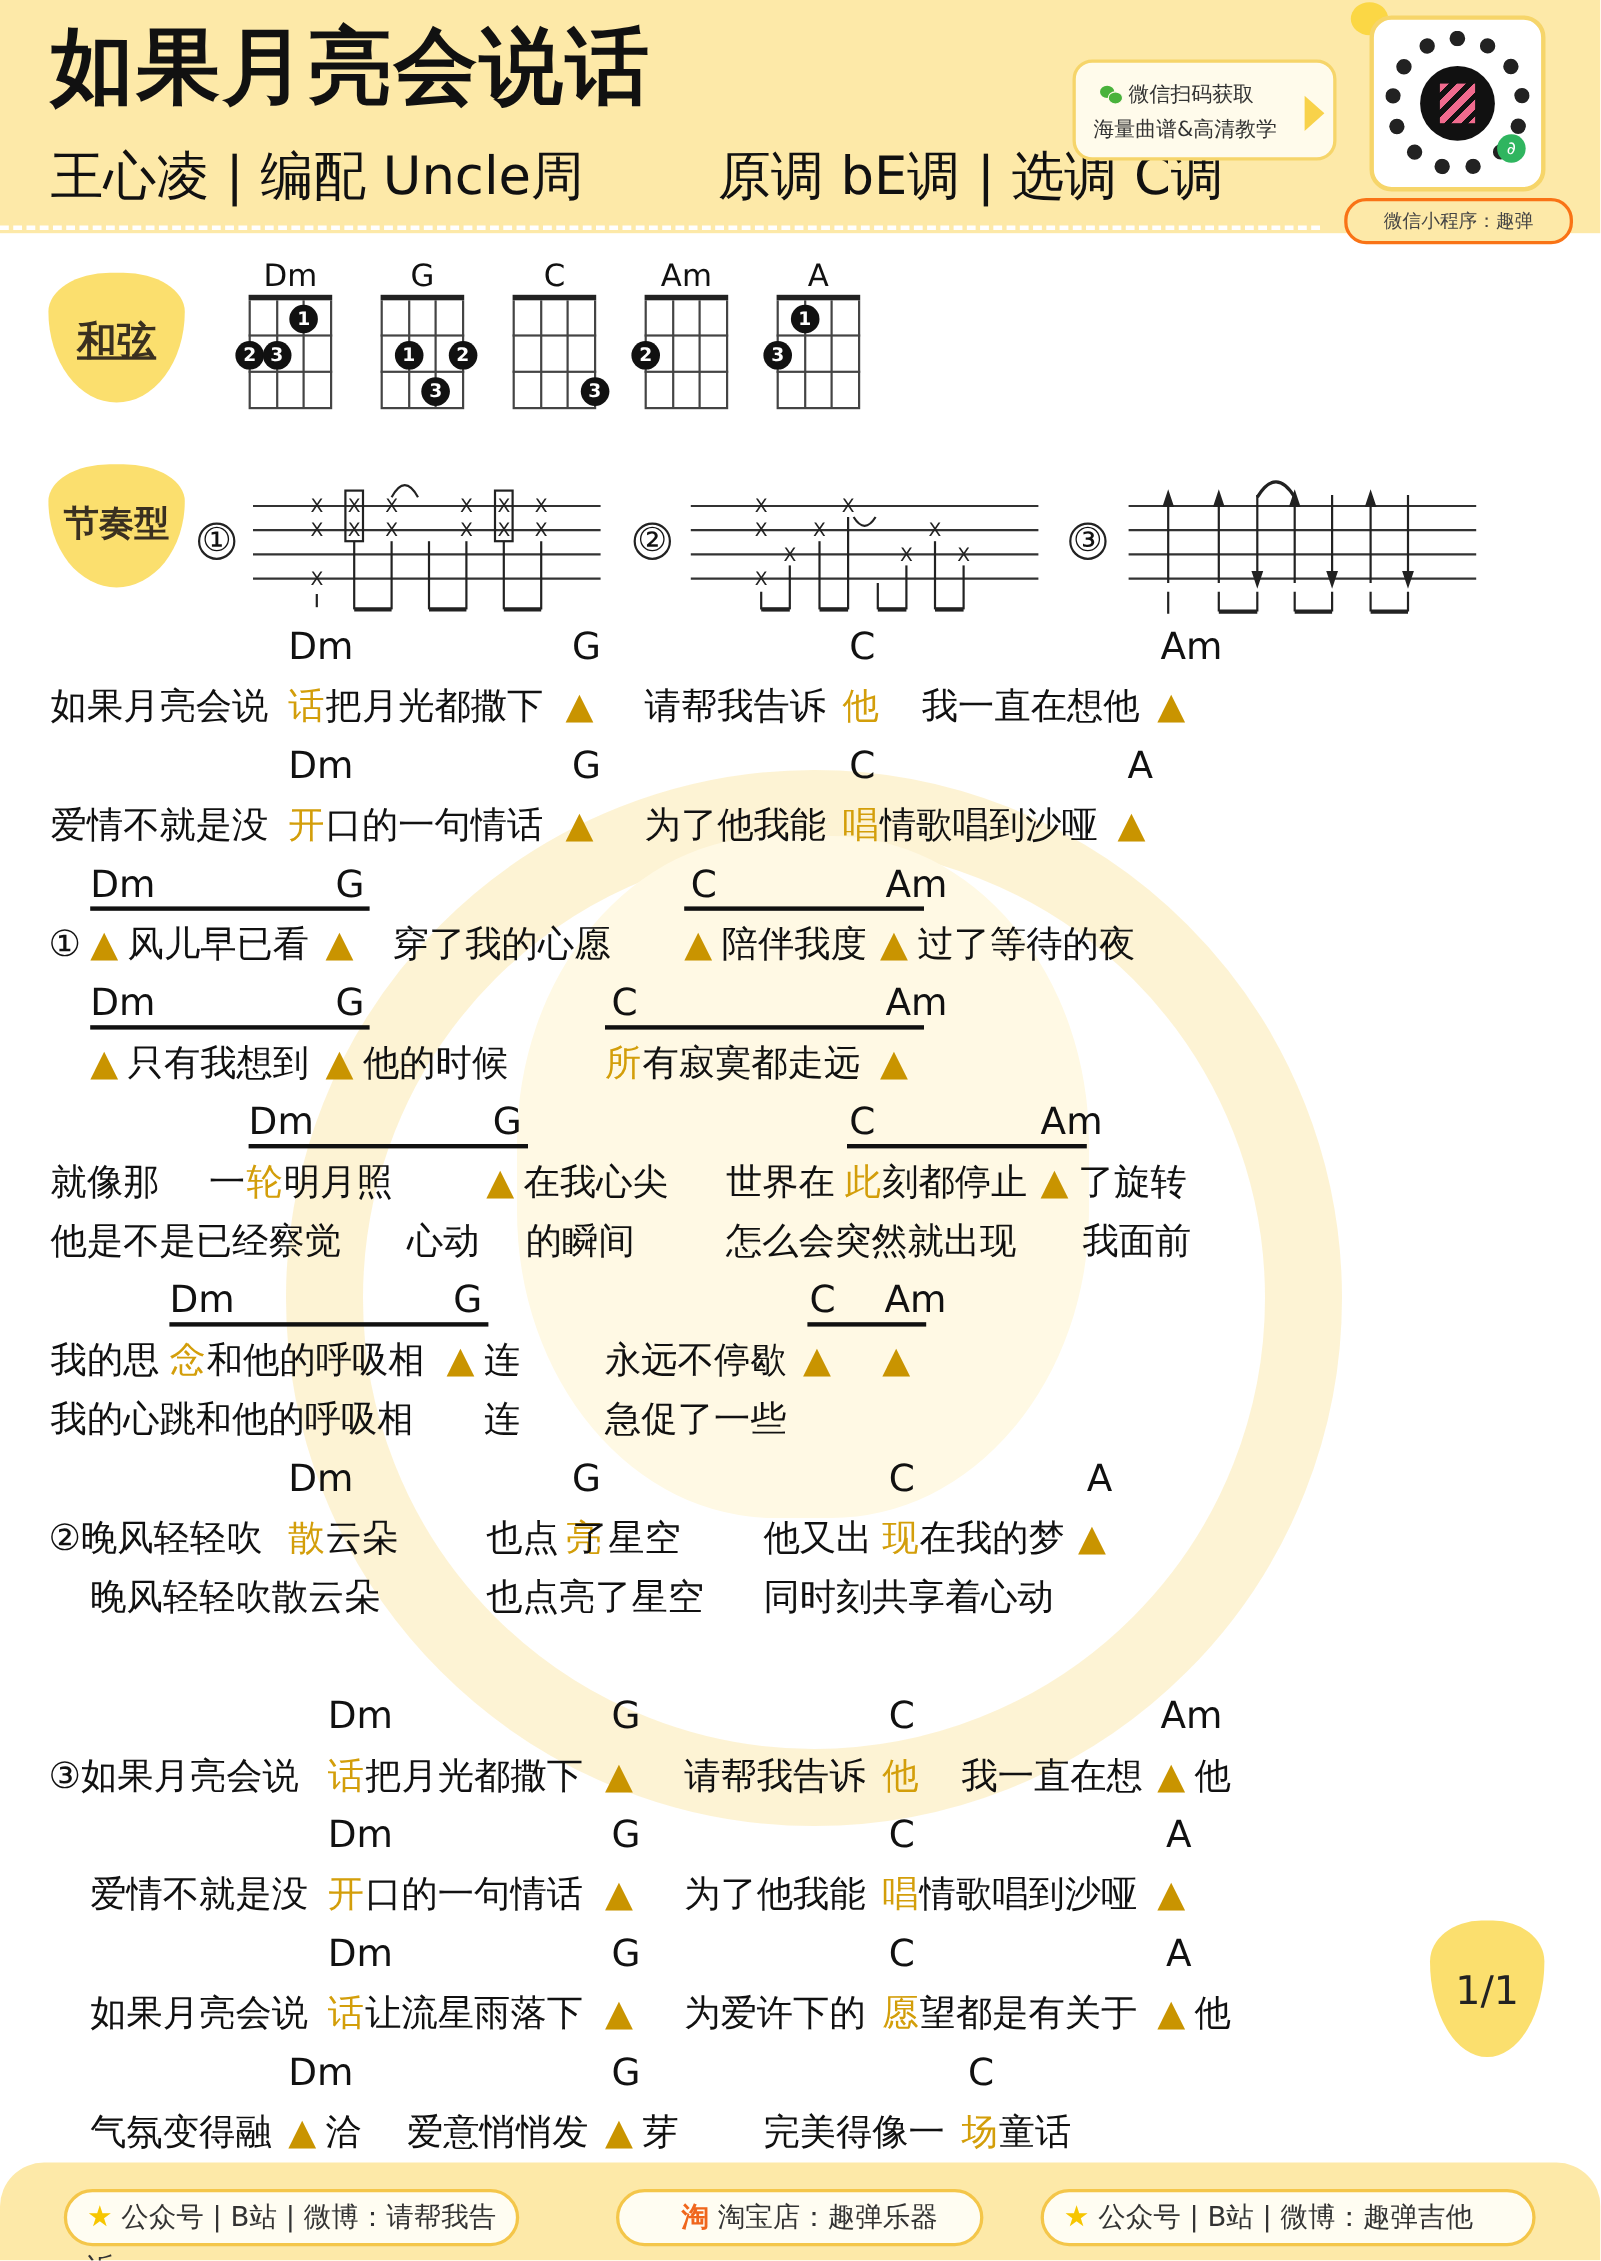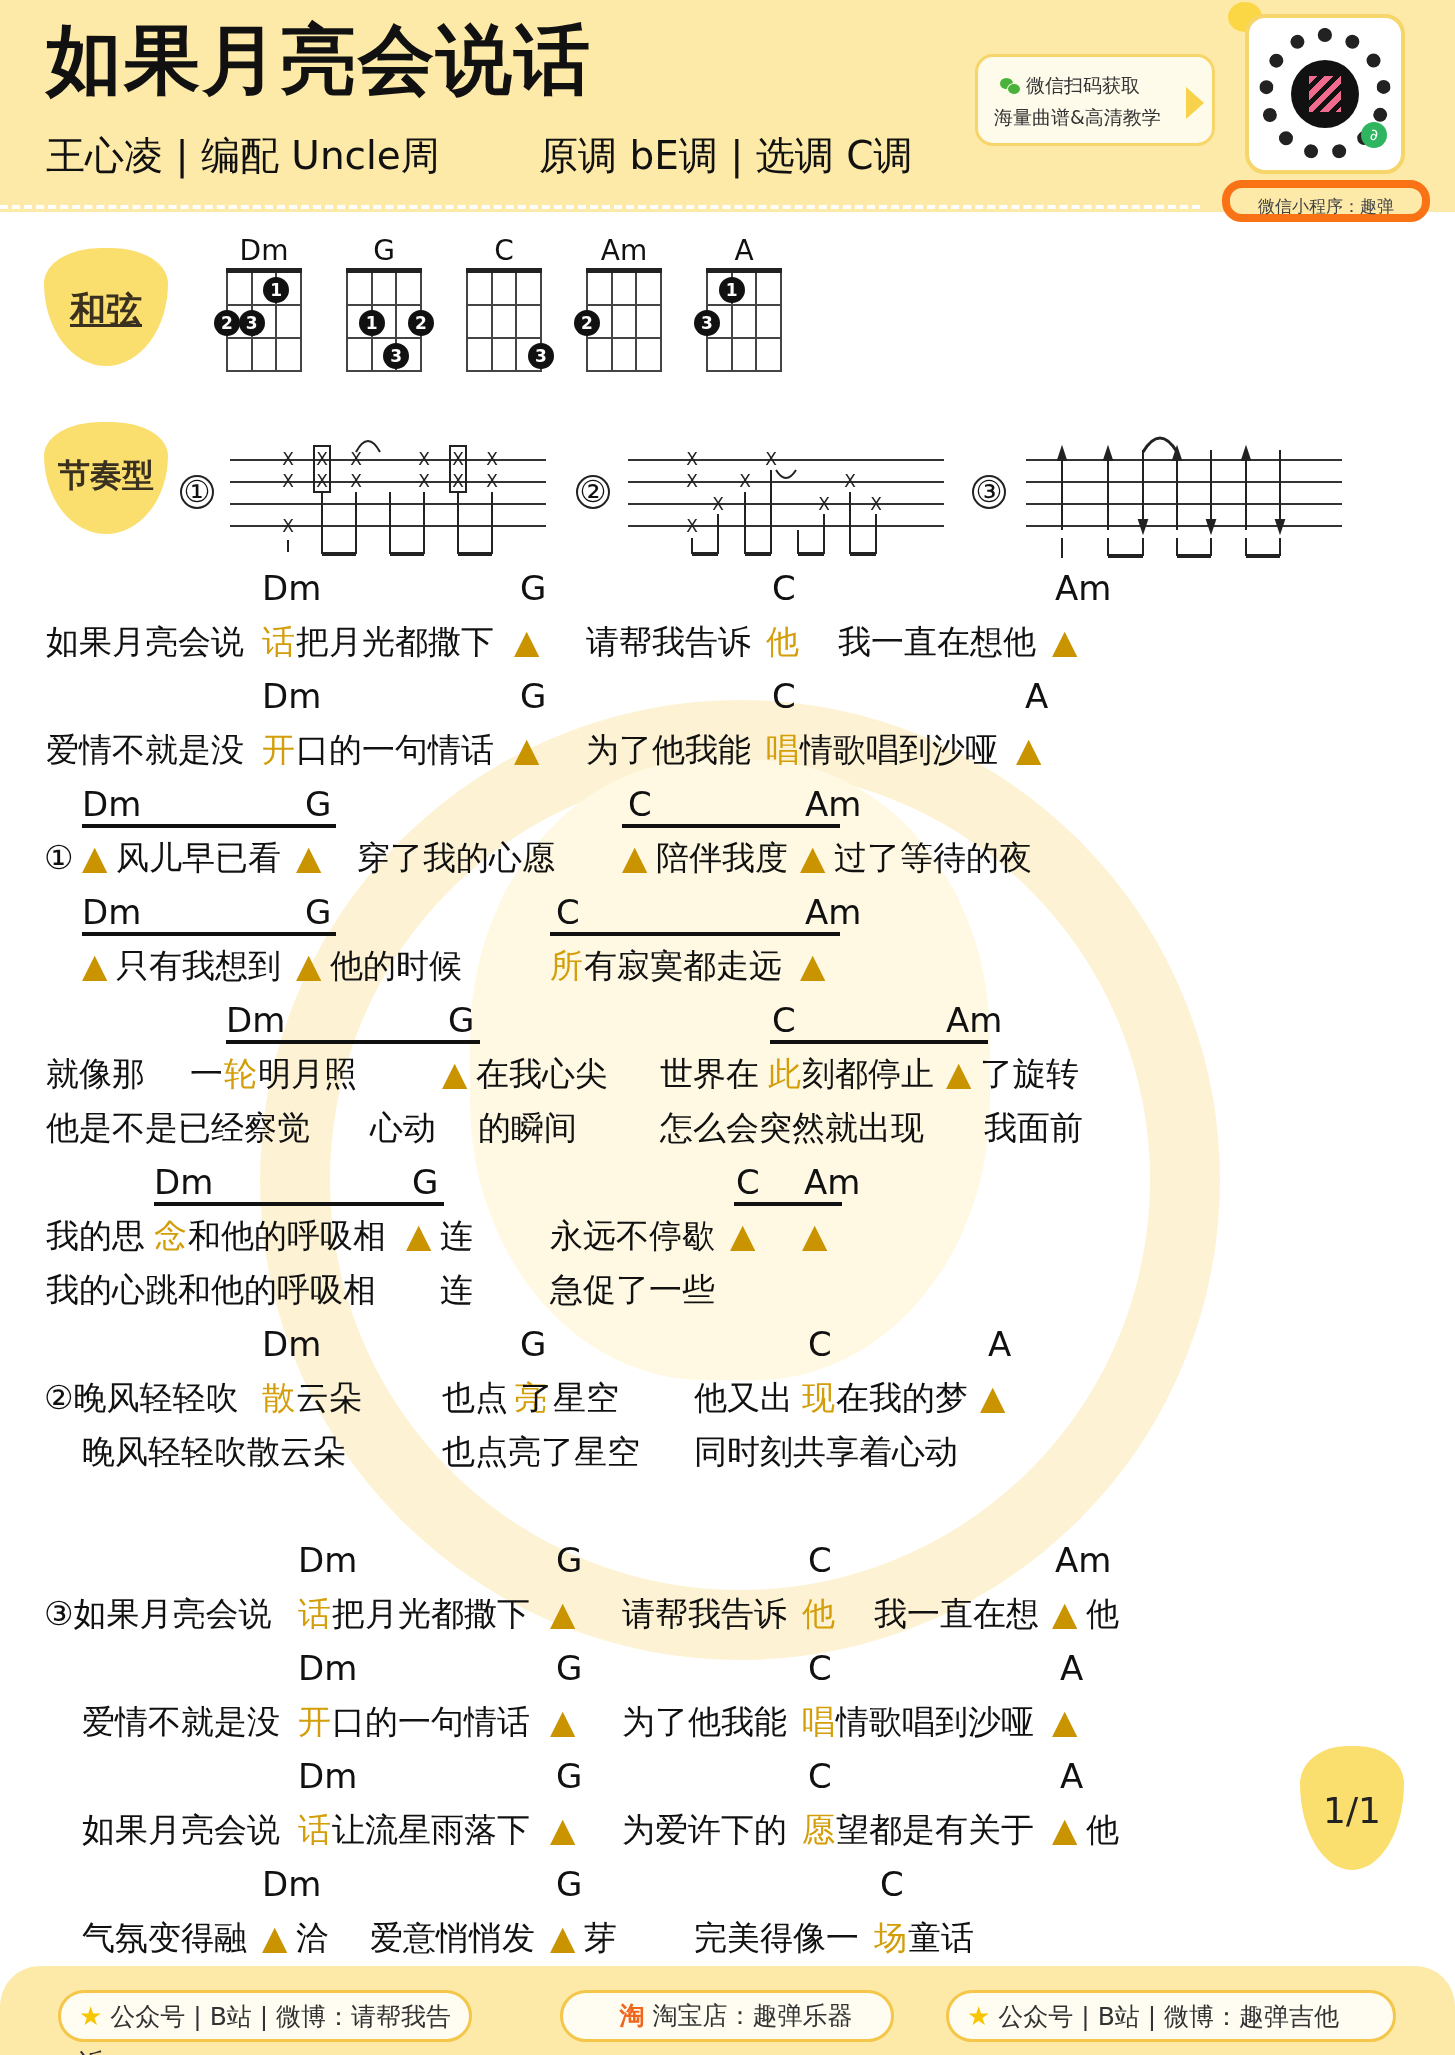--- a/index.html
+++ b/index.html
@@ -1,34 +1,34 @@
 <!DOCTYPE html>
 <html><head>
 <meta charset="utf-8">
 <style>
   * { box-sizing: border-box; margin: 0; padding: 0; }
   body { width: 1455px; height: 2055px; position: relative; overflow: hidden; background: #ffffff; font-family: "DejaVu Sans", sans-serif; color: #111; }
   .header { position: absolute; left: 0; top: 0; width: 1455px; height: 212px; background: #fde9a8; }
   .dash { position: absolute; left: 0; top: 205px; width: 1200px; border-top: 4px dashed #ffffff; }
   .title { position: absolute; left: 46px; top: 22px; font-size: 76px; font-weight: bold; letter-spacing: 2px; line-height: 1; }
-  .subtitle { position: absolute; left: 46px; top: 136px; font-size: 39px; line-height: 1; white-space: pre; }
+  .subtitle { position: absolute; left: 46px; top: 136px; font-size: 48px; line-height: 1; white-space: pre; }
   .promo { position: absolute; left: 975px; top: 54px; width: 240px; height: 92px; background: #fffbeb; border: 3px solid #f6d56a; border-radius: 18px; }
   .promo .l1 { position: absolute; left: 22px; top: 16px; font-size: 19px; color: #333; }
   .promo .l2 { position: absolute; left: 16px; top: 48px; font-size: 19px; color: #333; }
   .wechat-icon { display: inline-block; width: 20px; height: 16px; margin-right: 6px; vertical-align: -2px; position: relative; }
   .wechat-icon::before { content: ""; position: absolute; left: 0; top: 0; width: 13px; height: 11px; background: #49b23b; border-radius: 50%; }
   .wechat-icon::after { content: ""; position: absolute; left: 7px; top: 5px; width: 12px; height: 10px; background: #49b23b; border-radius: 50%; border: 1px solid #fffbeb; }
   .promo .arrow { position: absolute; right: 8px; top: 30px; width: 0; height: 0; border-top: 16px solid transparent; border-bottom: 16px solid transparent; border-left: 18px solid #f8d24a; }
   .qr { position: absolute; left: 1245px; top: 14px; width: 160px; height: 160px; background: #fff; border: 4px solid #f6d56a; border-radius: 20px; }
   .qr-blob { position: absolute; left: 1228px; top: 2px; width: 34px; height: 30px; background: #fbd745; border-radius: 50%; }
   .qr .ring { position: absolute; left: 10px; top: 10px; width: 132px; height: 132px; border-radius: 50%; border: 14px dotted #222; }
   .qr .core { position: absolute; left: 42px; top: 42px; width: 68px; height: 68px; border-radius: 50%; background: #111; }
   .qr .core::before { content: ""; position: absolute; left: 18px; top: 16px; width: 32px; height: 36px; background: repeating-linear-gradient(135deg, #f06b8e 0 6px, transparent 6px 11px); }
   .qr .mini { position: absolute; left: 112px; top: 104px; width: 26px; height: 26px; border-radius: 50%; background: #2fb55f; color: #fff; font-size: 16px; text-align: center; line-height: 26px; }
-  .mp-tag { position: absolute; left: 1222px; top: 180px; width: 208px; height: 42px; background: #fde9a8; border: 8px solid #f97316; border-radius: 20px; font-size: 17px; text-align: center; line-height: 36px; color: #444; }
+  .mp-tag { position: absolute; left: 1222px; top: 180px; width: 208px; height: 42px; background: #fde9a8; border: 3px solid #f97316; border-radius: 20px; font-size: 17px; text-align: center; line-height: 36px; color: #444; }
 
   .petal { position: absolute; background: #fbdf6e; border-radius: 45% 45% 50% 50% / 30% 30% 70% 70%; }
   .petal span { position: absolute; left: 0; width: 100%; text-align: center; font-weight: bold; color: #3a3020; }
 
   .chord-diag { position: absolute; top: 236px; width: 76px; }
   .chord-diag .name { text-align: center; font-size: 28px; line-height: 30px; height: 32px; }
   .chord-diag .grid { position: relative; width: 76px; height: 102px; border-top: 5px solid #222; }
   .chord-diag .grid .v { position: absolute; top: 0; bottom: 0; width: 2px; background: #444; }
   .chord-diag .grid .h { position: absolute; left: 0; right: 0; height: 2px; background: #444; }
   .dot { position: absolute; width: 26px; height: 26px; border-radius: 50%; background: #111; color: #fff; font-size: 17px; font-weight: bold; text-align: center; line-height: 26px; }

